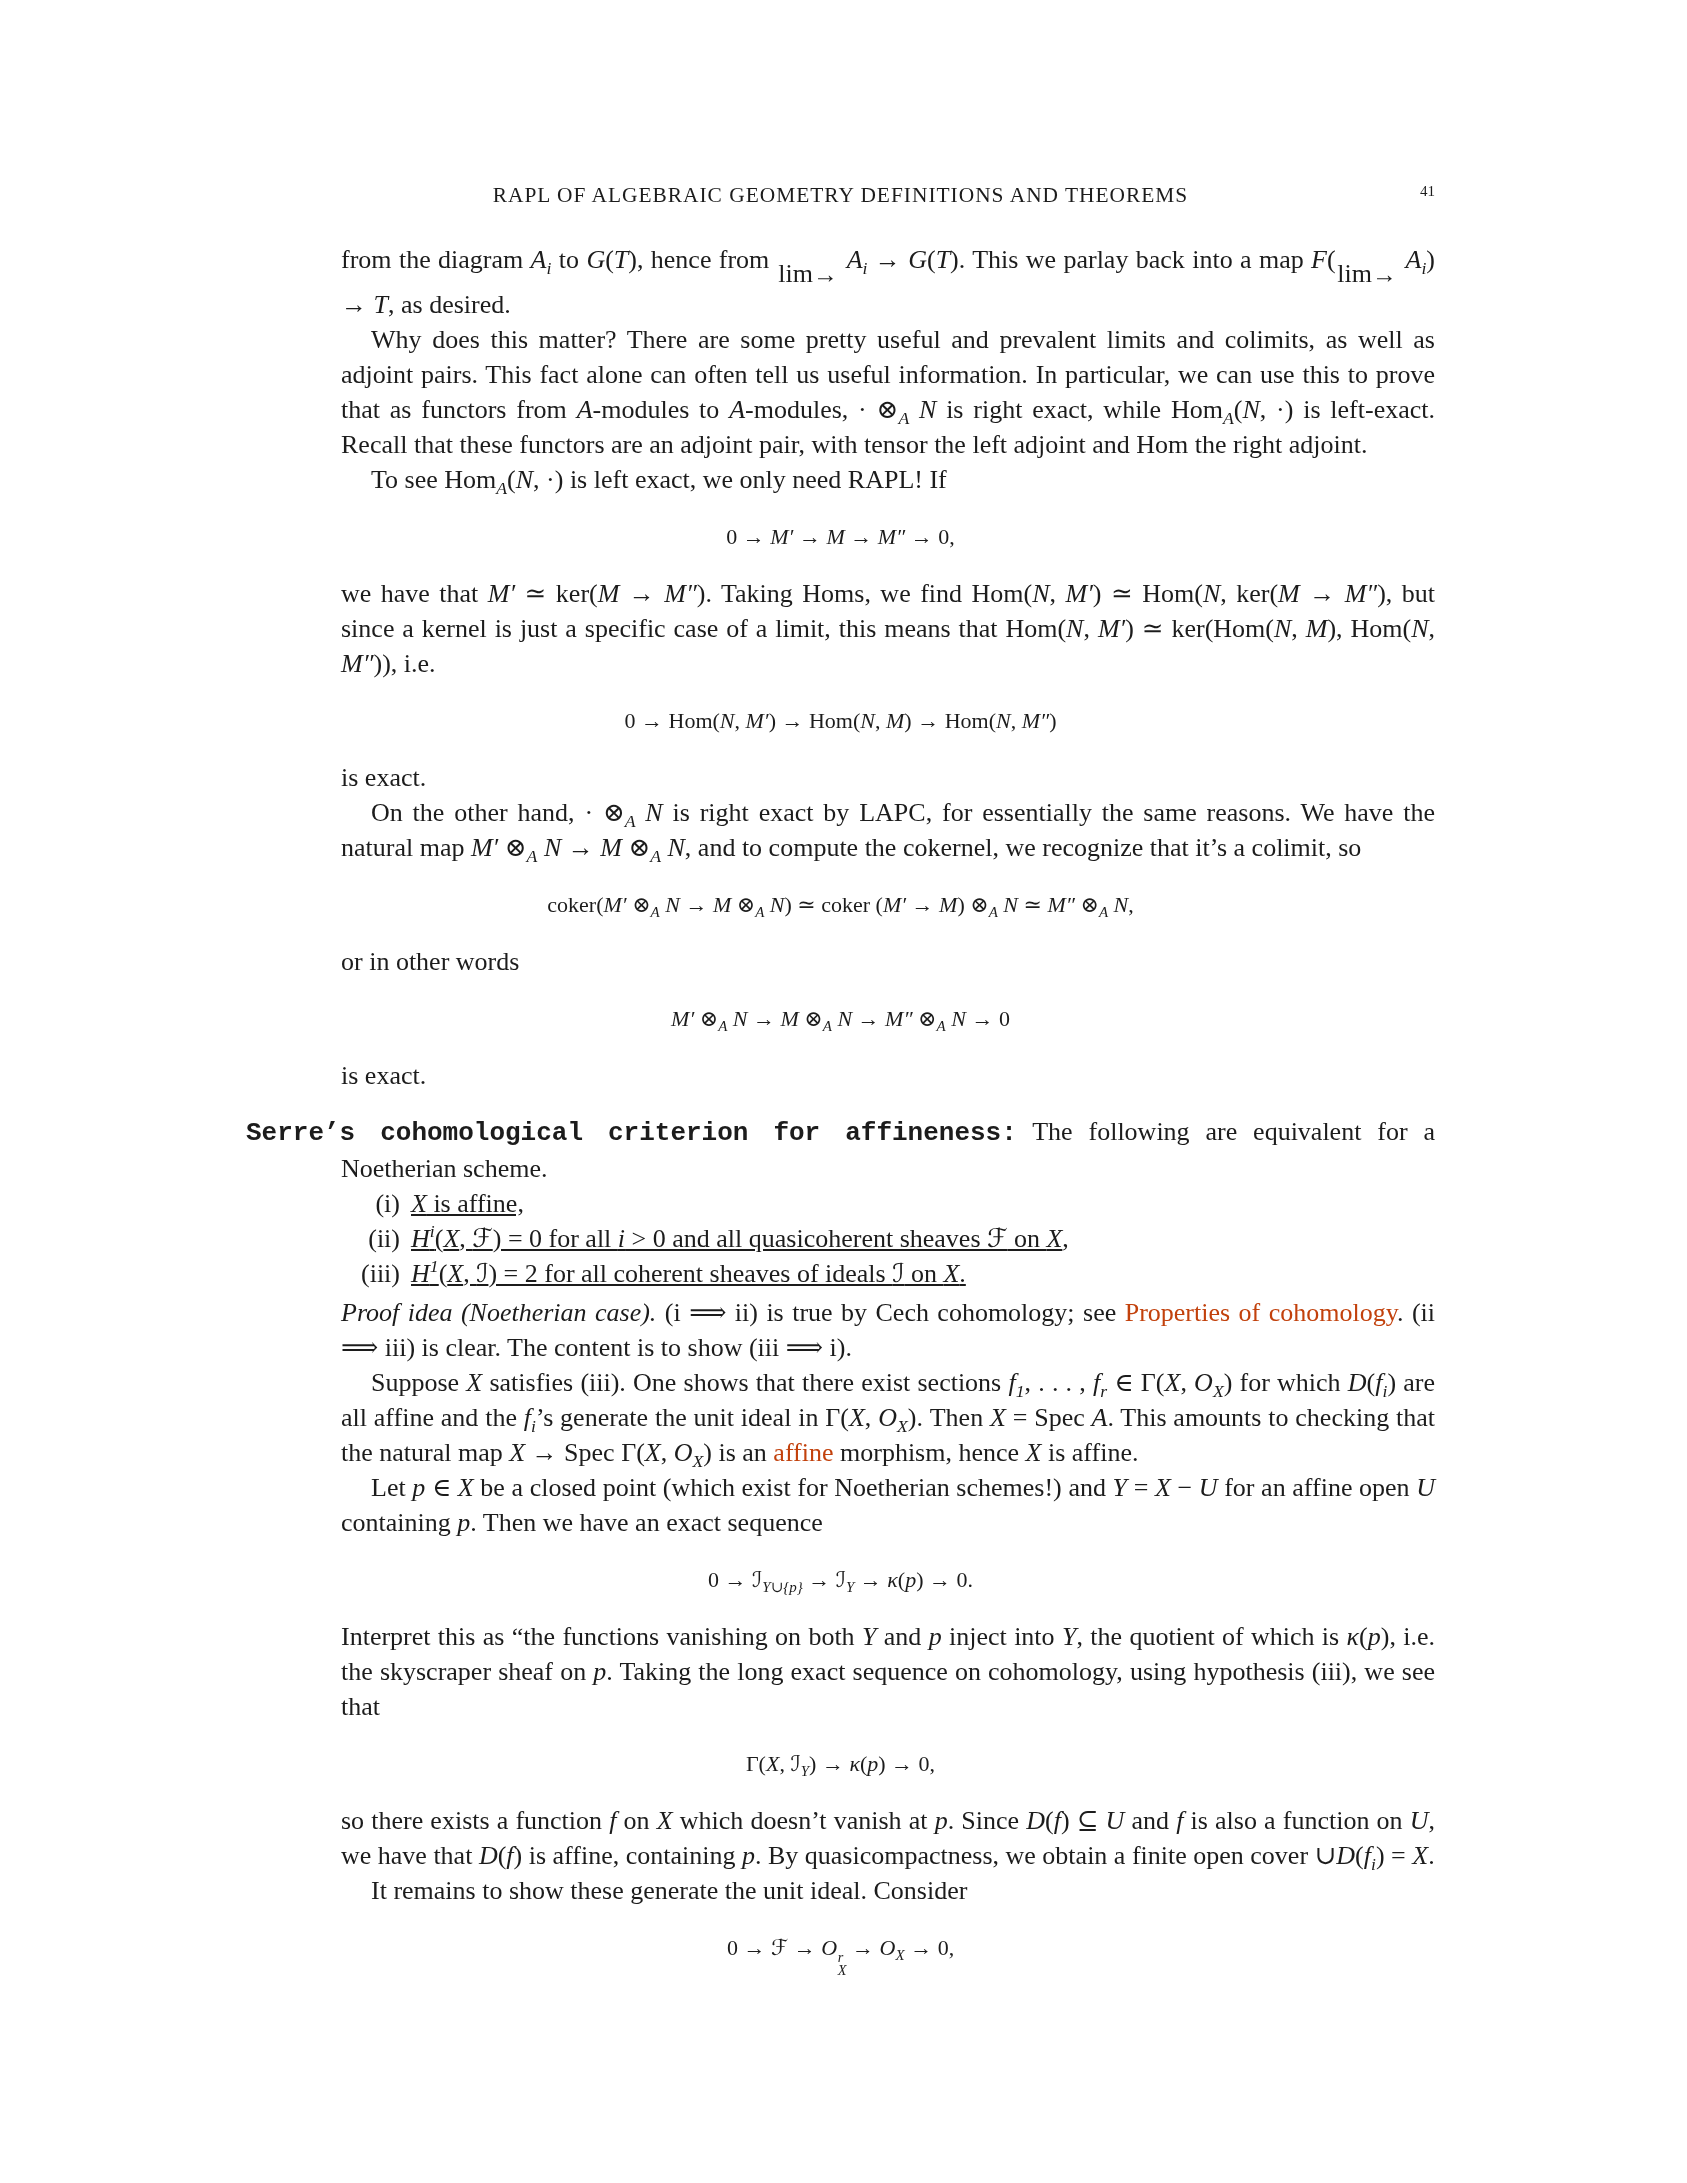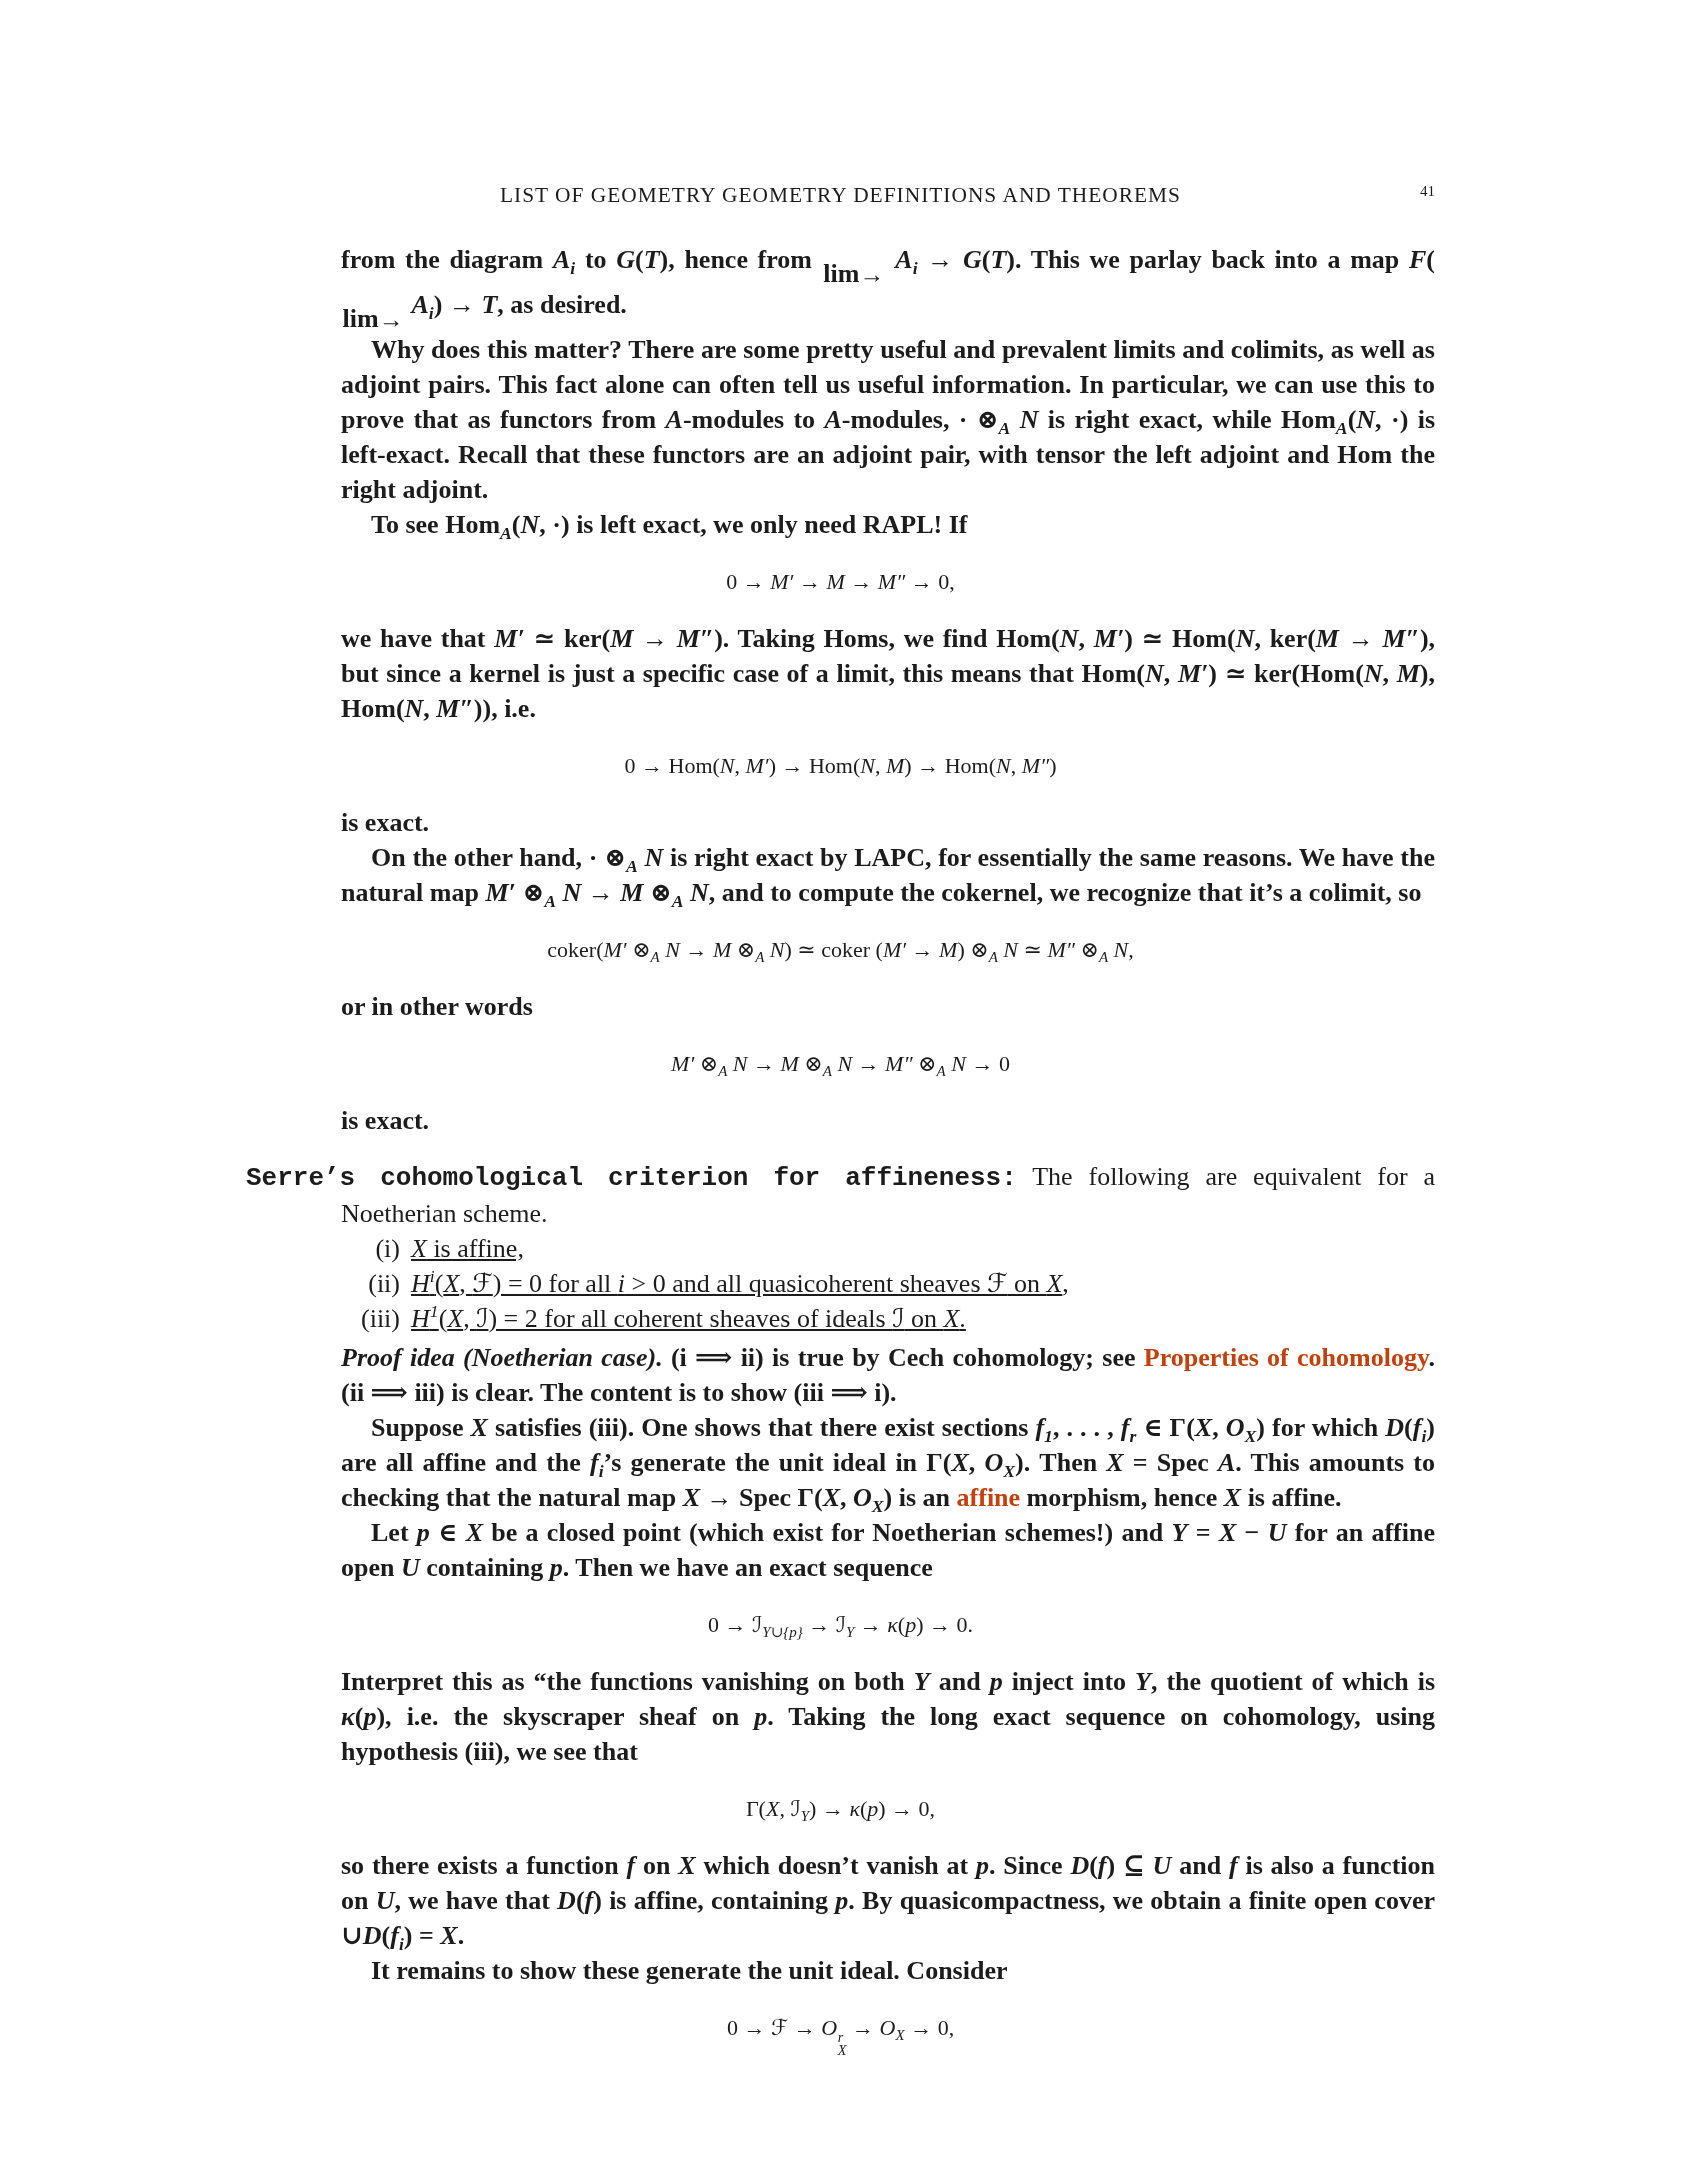--- a/index.html
+++ b/index.html
@@ -5,21 +5,21 @@
   html,body{margin:0;padding:0;background:#ffffff;}
   .page{
     position:relative;width:1687px;height:2183px;background:#ffffff;
     color:#1c1c1c;overflow:hidden;
     font-family:"Liberation Serif","DejaVu Serif","DejaVu Sans",serif;
   }
   .textblock{position:absolute;left:246px;top:183px;width:1189px;}
   .runhead{position:relative;height:30px;margin-bottom:29px;}
   .runhead-title{display:block;text-align:center;font-size:21.4px;letter-spacing:1px;white-space:nowrap;}
   .runhead-page{position:absolute;right:0;top:0;font-size:15px;}
-  .para{margin-left:95px;font-size:26px;line-height:35px;text-align:justify;font-weight:bold;}
+  .para{margin-left:95px;font-size:26px;line-height:35px;text-align:justify;}
   .para.indent{text-indent:30px;}
   .display{font-size:22px;line-height:35px;text-align:center;margin:22px 0;}
   .thm{margin:20.6px 0 0 95px;text-indent:-95px;font-size:26px;line-height:35px;text-align:justify;}
   .list{margin-left:95px;font-size:26px;line-height:35px;}
   .li{display:flex;}
   .li-label{flex:0 0 59px;text-align:right;}
   .li-body{padding-left:11px;flex:1;text-decoration:underline;}
   .proof-first{margin-top:4.8px;}
   .rm{}
   .it{font-style:italic;}
@@ -33,21 +33,21 @@
   .vl-arrow{line-height:0.45;font-size:0.95em;}
   .stack{display:inline-flex;flex-direction:column;align-items:flex-start;vertical-align:-0.45em;font-size:65%;font-style:italic;line-height:0.95;margin-left:0.8px;}
 </style>
 </head>
 <body>
 
 <div class="page">
   <div class="textblock">
 
     <div class="runhead">
-      <span class="runhead-title">LIST OF GEOMETRY GEOMETRY DEFINITIONS AND THEOREMS</span>
+      <span class="runhead-title">RAPL OF ALGEBRAIC GEOMETRY DEFINITIONS AND THEOREMS</span>
       <span class="runhead-page">41</span>
     </div>
 
     <div class="para"><span class="rm">from the diagram </span><span class="it">A</span><sub class="msub">i</sub><span class="rm"> to </span><span class="it">G</span><span class="rm">(</span><span class="it">T</span><span class="rm">), hence from </span><span class="varinjlim">
           <span class="vl-lim">lim</span>
           <span class="vl-arrow">→</span>
         </span><span class="rm"> </span><span class="it">A</span><sub class="msub">i</sub><span class="rm"> → </span><span class="it">G</span><span class="rm">(</span><span class="it">T</span><span class="rm">). This we parlay back into a map </span><span class="it">F</span><span class="rm">(</span><span class="varinjlim">
           <span class="vl-lim">lim</span>
           <span class="vl-arrow">→</span>
         </span><span class="rm"> </span><span class="it">A</span><sub class="msub">i</sub><span class="rm">) → </span><span class="it">T</span><span class="rm">, as desired.</span></div>

